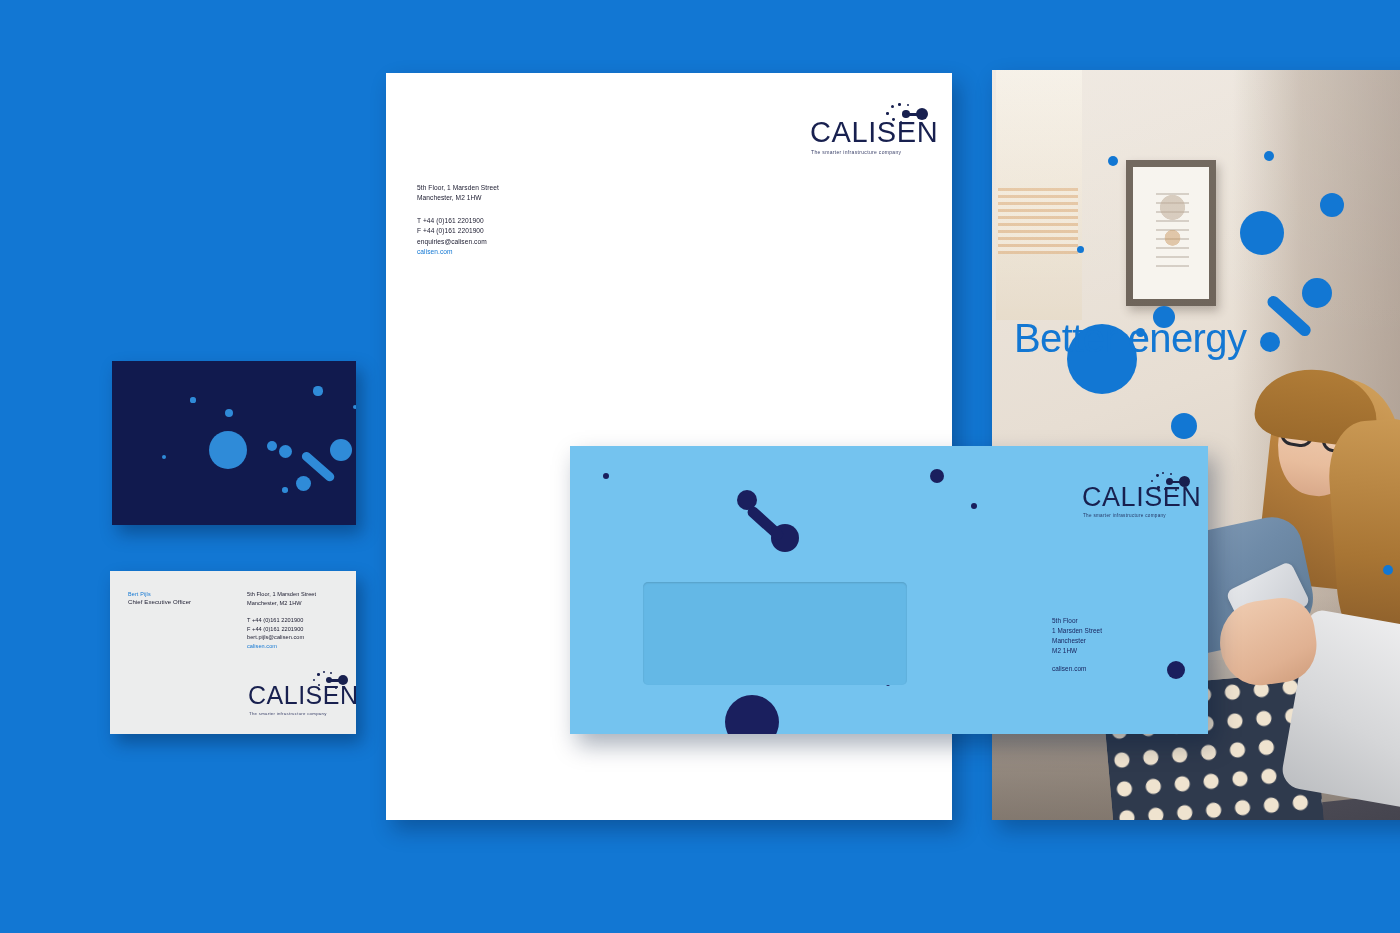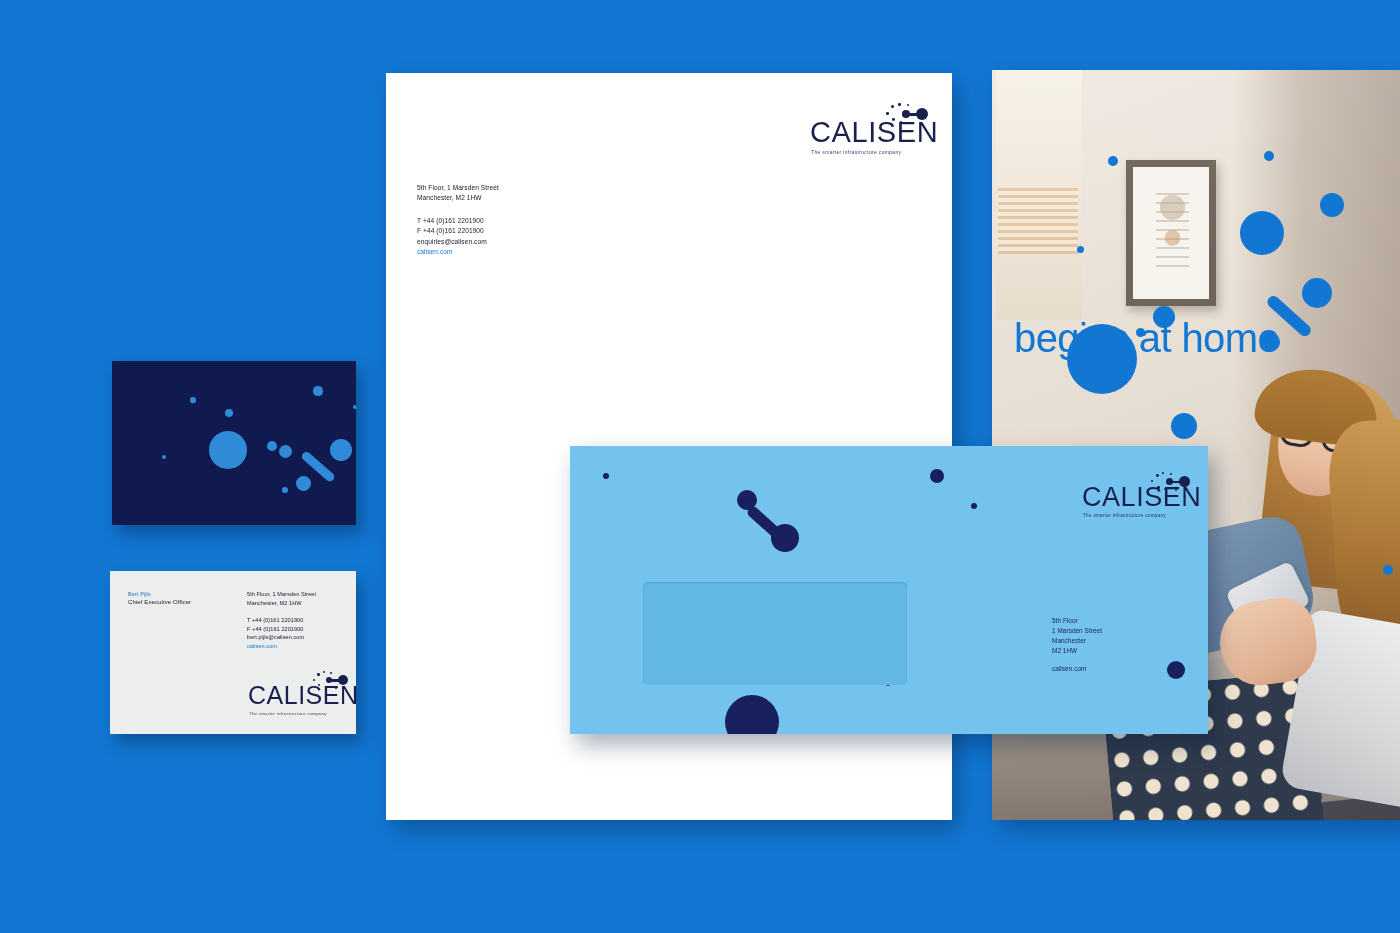--- a/index.html
+++ b/index.html
@@ -440,21 +440,21 @@
     <span class="dot" style="left:179px;top:343px;width:26px;height:26px;"></span>
     <span class="dot" style="left:84.5px;top:175.5px;width:7px;height:7px;"></span>
     <span class="dot" style="left:391px;top:495px;width:10px;height:10px;"></span>
     <div class="comet" style="left:268px;top:208px;width:72px;height:74px;">
       <span class="head" style="right:0;top:0;width:30px;height:30px;background:#1277d3;"></span>
       <span class="tail" style="left:0;bottom:0;width:20px;height:20px;background:#1277d3;"></span>
       <span class="bar" style="left:9px;top:14px;width:54px;height:12px;background:#1277d3;transform:rotate(42deg);transform-origin:left center;border-radius:7px;"></span>
     </div>
 
     <div id="br-headline">
-      <div>begins at home</div>
+      <div>Better energy</div>
     </div>
   </div>
 
   <div id="envelope">
     <span class="dot" style="left:32.6px;top:26.6px;width:6.8px;height:6.8px;"></span>
     <span class="dot" style="left:359.8px;top:22.8px;width:14.4px;height:14.4px;"></span>
     <span class="dot" style="left:400.8px;top:56.8px;width:6.4px;height:6.4px;"></span>
     <span class="dot" style="left:315.8px;top:235.8px;width:4.4px;height:4.4px;"></span>
     <span class="dot" style="left:597px;top:215px;width:18px;height:18px;"></span>
     <span class="dot" style="left:155px;top:249px;width:54px;height:54px;"></span>

